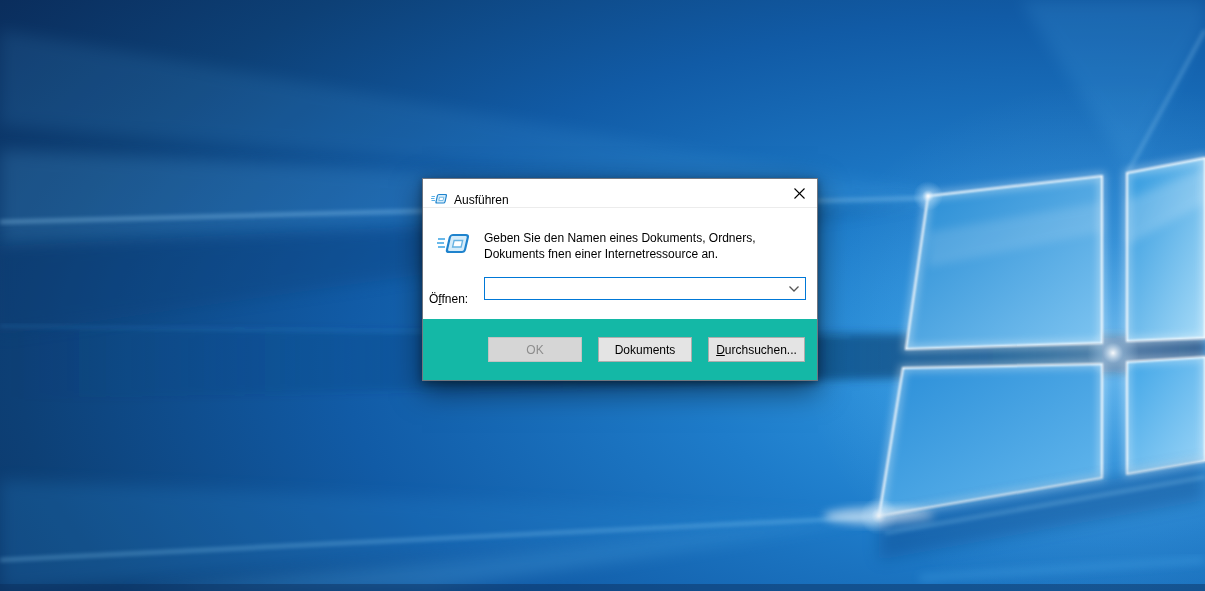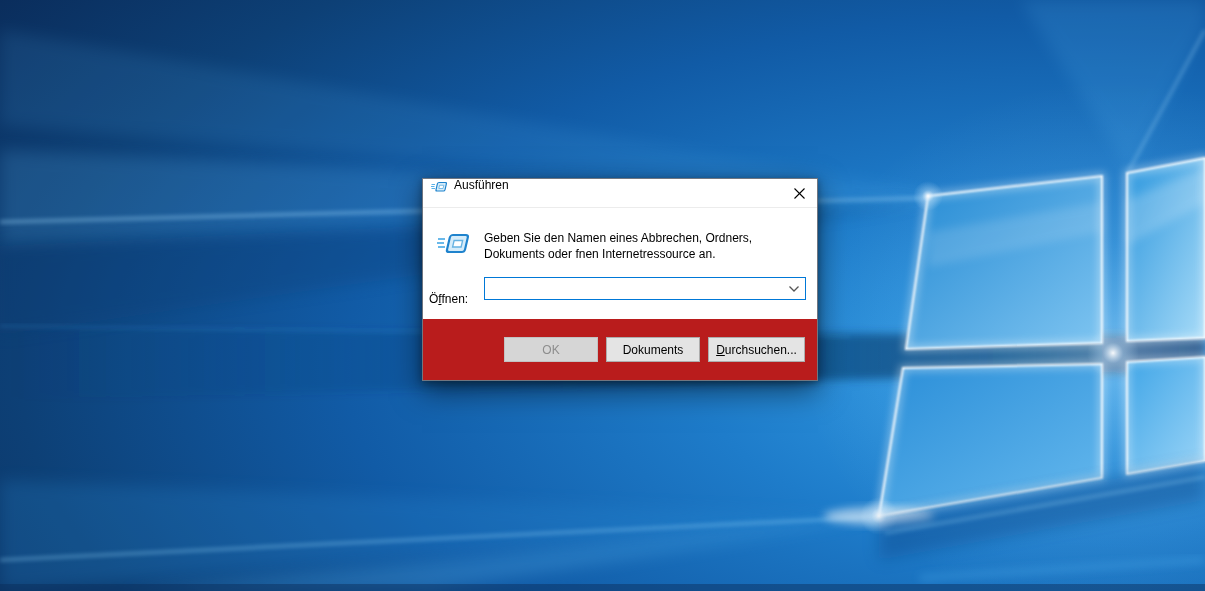--- a/index.html
+++ b/index.html
@@ -17,21 +17,21 @@
   .run-dialog {
     position: absolute;
     left: 422px; top: 178px;
     width: 396px; height: 203px;
     background: #ffffff;
     border: 1px solid rgba(35, 45, 60, 0.65);
     box-shadow: 0 10px 28px rgba(0,0,0,0.5), 0 2px 8px rgba(0,0,0,0.35);
   }
   .title-bar {
     height: 29px;
-    display: flex; align-items: flex-start;
+    display: flex; align-items: flex-end;
     padding-left: 8px;
     background: #ffffff;
     border-bottom: 1px solid #ececec;
   }
   .title-icon { width: 16px; height: 16px; margin-right: 7px; flex: 0 0 auto; }
   .title-text { font-size: 12px; color: #000; line-height: 1; padding-bottom: 1px; }
   .close-btn {
     margin-left: auto;
     width: 36px; height: 28px;
     display: flex; align-items: center; justify-content: center;
@@ -65,23 +65,23 @@
   }
   .combo-btn {
     flex: 0 0 22px;
     display: flex; align-items: center; justify-content: center;
     background: transparent; border: none; padding: 0; cursor: default;
   }
 
   .dlg-footer {
     position: absolute; left: 0; right: 0; bottom: 0;
     height: 61px;
-    background: #b91c1c;
+    background: #14b8a6;
     display: flex; justify-content: flex-end; align-items: flex-start;
-    gap: 8px;
+    gap: 16px;
     padding: 18px 12px 0 0;
   }
   .btn {
     width: 94px; height: 25px;
     font-family: "Liberation Sans", sans-serif;
     font-size: 12px; color: #000;
     background: #e4e4e4;
     border: 1px solid #adadad;
     display: inline-flex; align-items: center; justify-content: center;
     padding: 0; cursor: default;
@@ -238,22 +238,22 @@
           <line x1="0" y1="15" x2="7" y2="15"></line>
           <line x1="1" y1="19" x2="8" y2="19"></line>
         </g>
         <g transform="skewX(-13)">
           <rect x="15" y="7" width="18" height="17" rx="2.5" fill="#d5ecfa" stroke="#1f83cd" stroke-width="2.2"></rect>
           <rect x="20" y="12.5" width="8.5" height="6.5" fill="#ffffff" stroke="#66b2e2" stroke-width="1.4"></rect>
         </g>
       </svg>
 
       <div class="msg">
-        <div>Geben Sie den Namen eines Abbrechen, Ordners,</div>
-        <div>Dokuments oder fnen Internetressource an.</div>
+        <div>Geben Sie den Namen eines Dokuments, Ordners,</div>
+        <div>Dokuments fnen einer Internetressource an.</div>
       </div>
 
       <label class="open-label"><span>Ö</span><span class="ak">f</span><span>fnen:</span></label>
 
       <div class="combobox">
         <input class="combo-input" type="text" autocomplete="off" value="" style="">
         <button class="combo-btn" aria-label="Dropdown">
           <svg width="10" height="6" viewBox="0 0 10 6" aria-hidden="true">
             <polyline points="0.5,0.5 5,5 9.5,0.5" fill="none" stroke="#555" stroke-width="1.3"></polyline>
           </svg>

